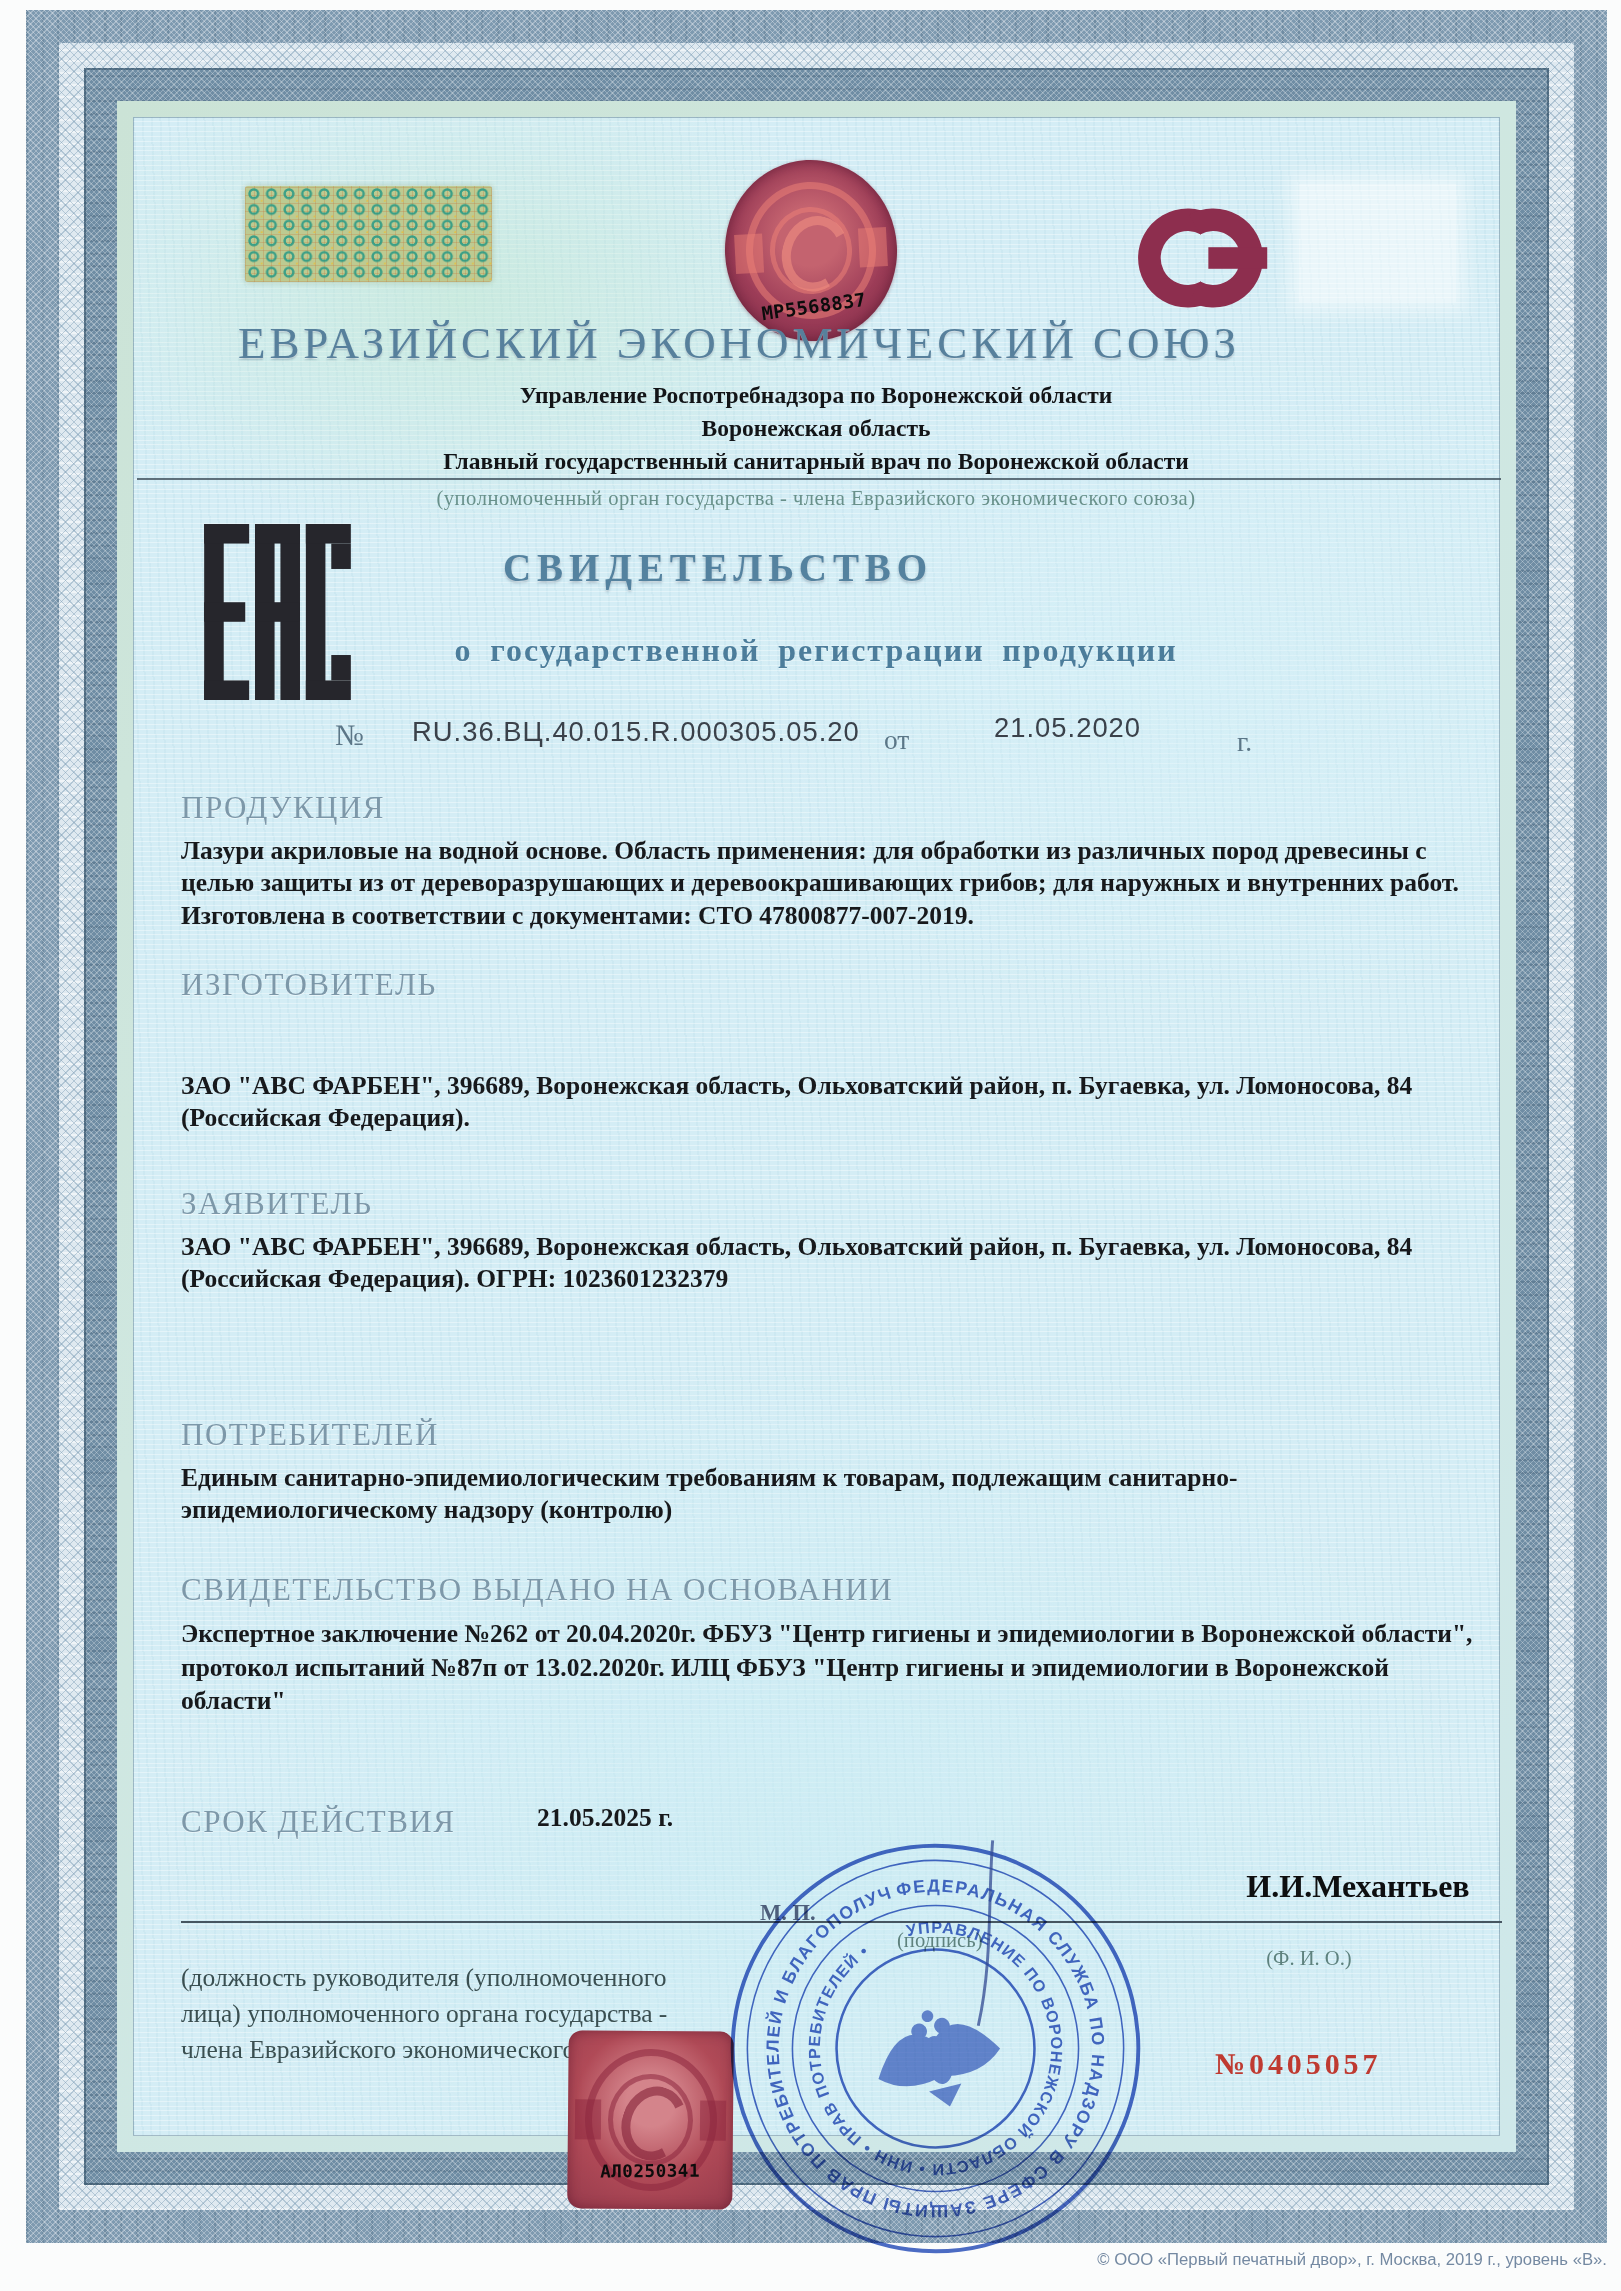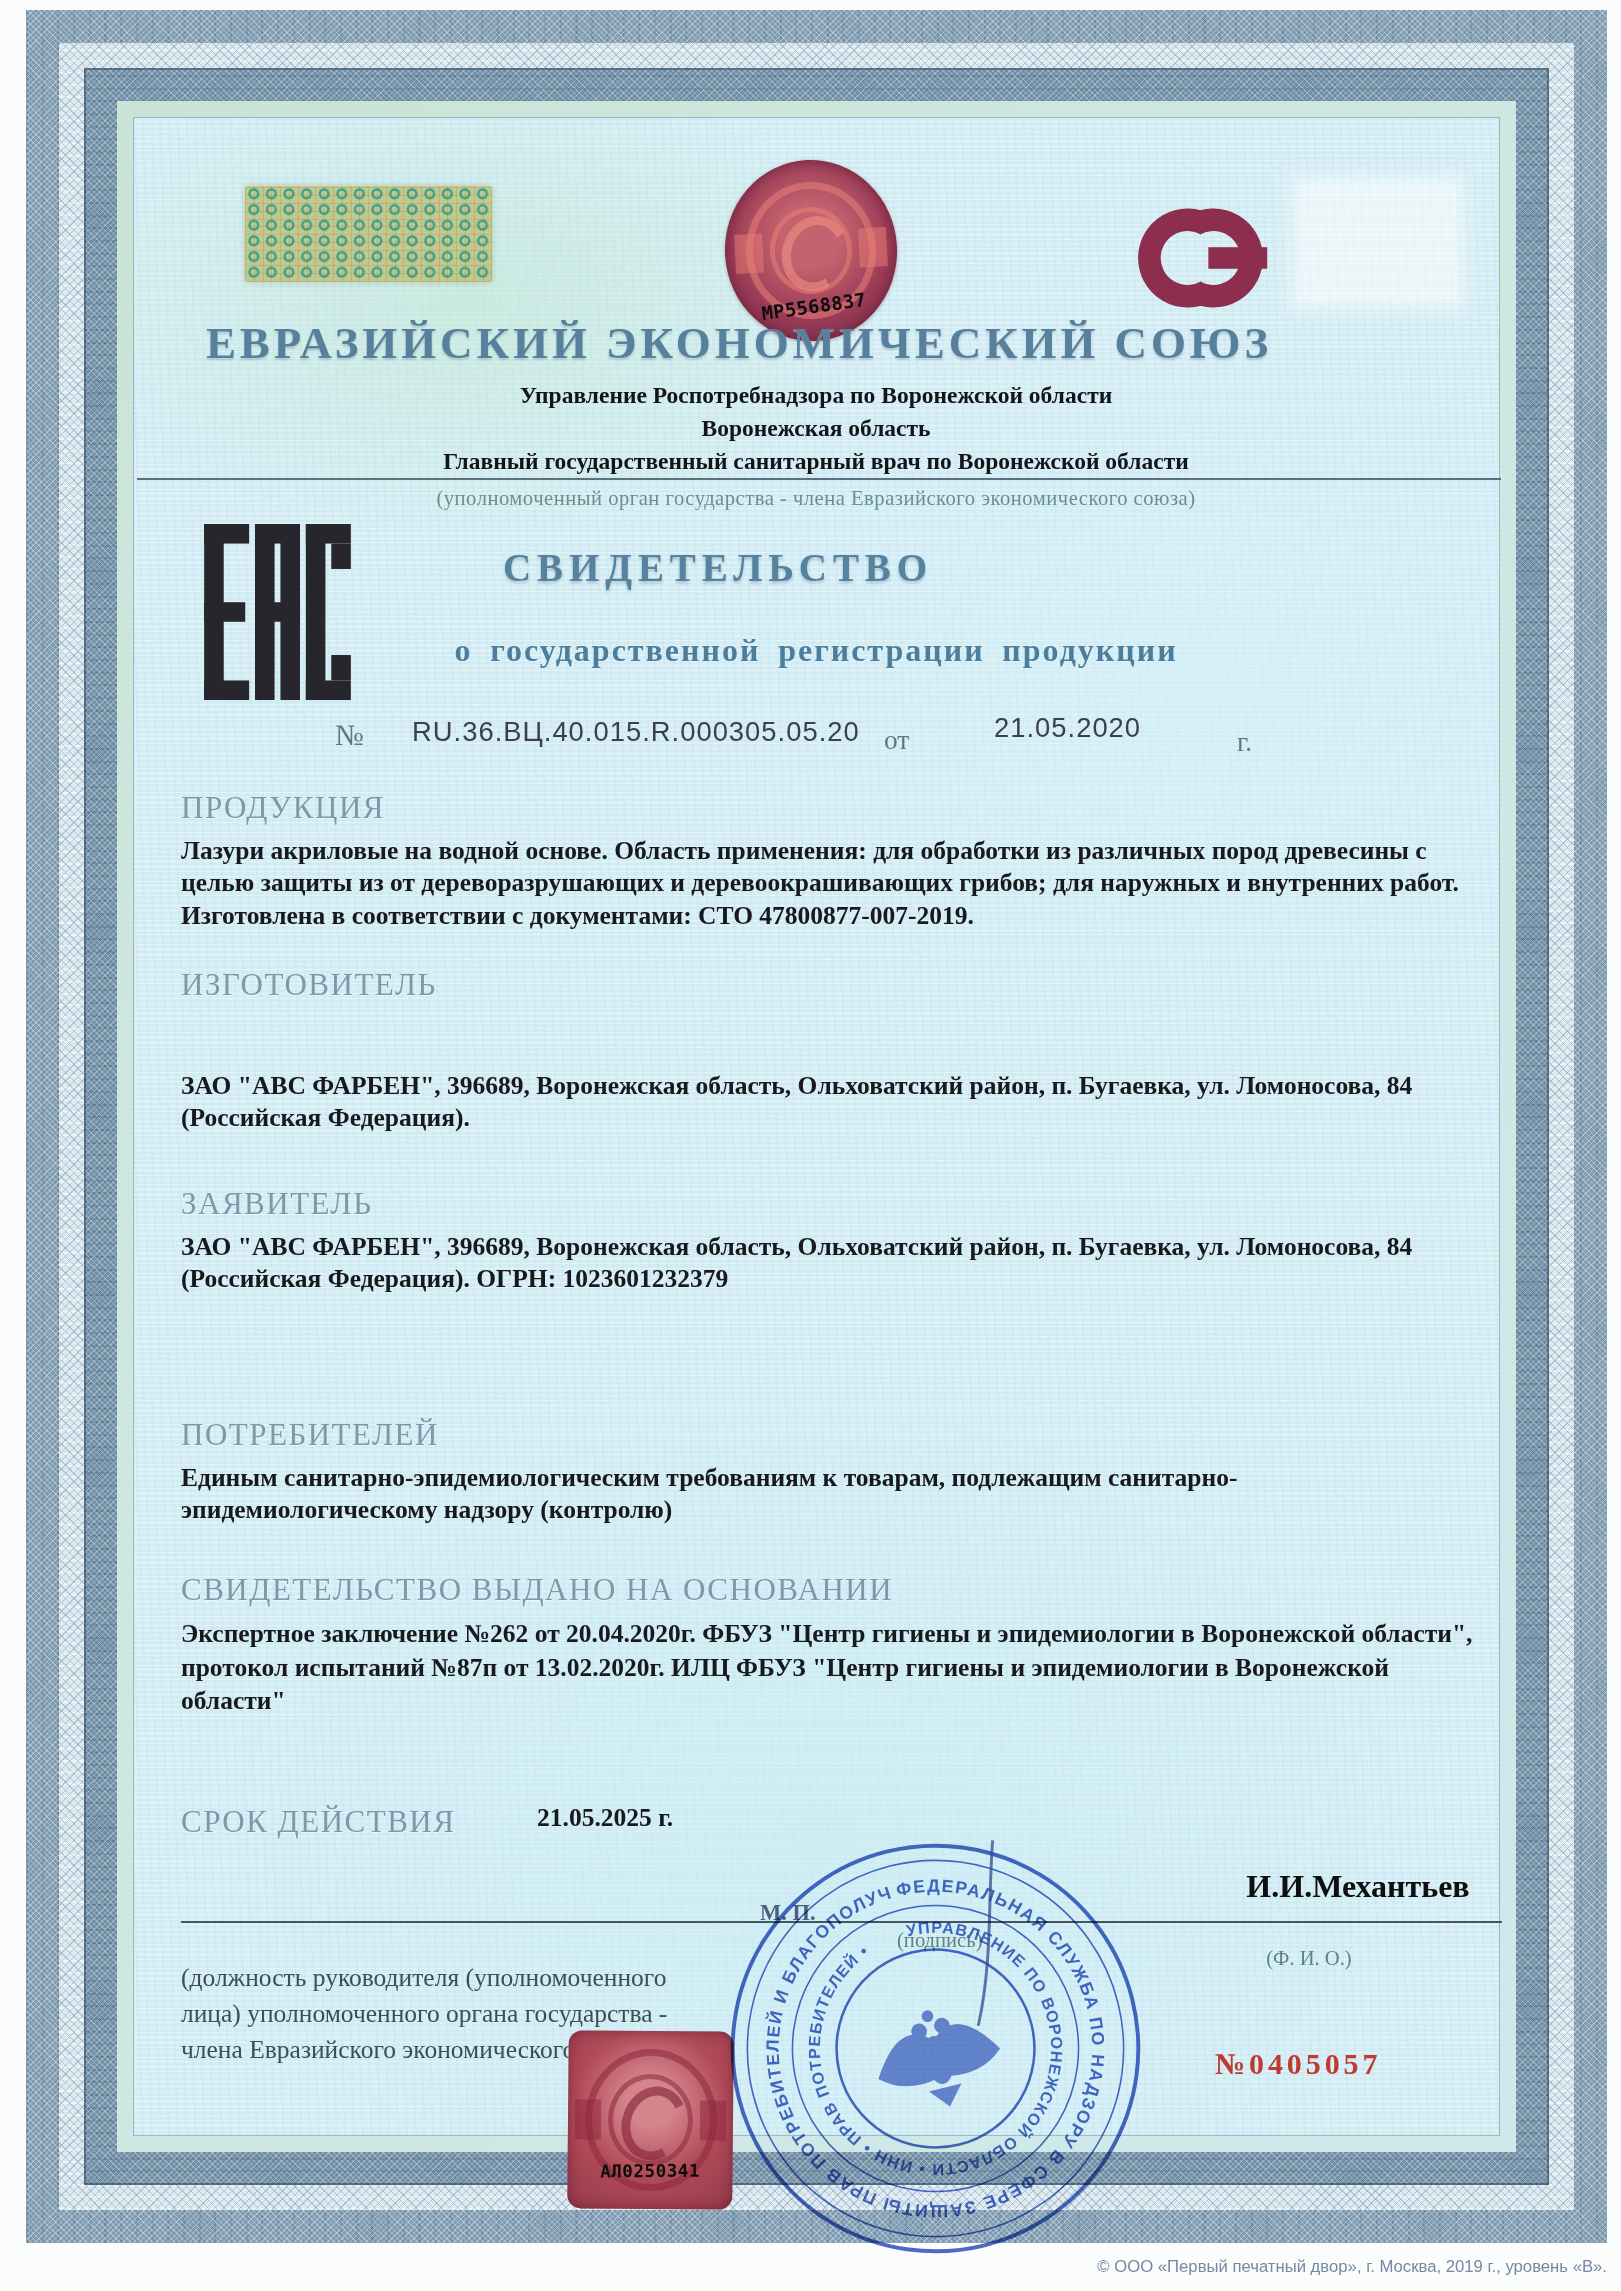--- a/index.html
+++ b/index.html
@@ -31,21 +31,21 @@
       background-image:
         radial-gradient(608px 333px at 24% 9%, rgba(193,231,206,.55), transparent 70%),
         radial-gradient(686px 490px at 78% 28%, rgba(214,241,248,.5), transparent 70%),
         radial-gradient(882px 637px at 50% 85%, rgba(201,236,243,.6), transparent 75%),
         repeating-linear-gradient(0deg, rgba(255,255,255,.38) 0 1px, transparent 1px 4.9px),
         repeating-linear-gradient(88deg, rgba(118,178,200,.08) 0 2px, transparent 2px 8.8px);
       box-shadow:inset 0 0 0 1px rgba(84,115,136,.45);}
   
   .abs{position:absolute;}
   .center{text-align:center;}
-  .union-title{left:133px;top:317px;width:1212px;font-size:45px;font-weight:700;color:#57809c;
+  .union-title{left:133px;top:317px;width:1212px;font-size:45px;font-weight:400;color:#57809c;
       letter-spacing:3.9px;text-shadow:0 2px 2px rgba(40,70,95,.25),0 1px 0 rgba(255,255,255,.55);}
   .auth{left:133px;top:379px;width:1366px;font-size:23.5px;font-weight:700;color:#121417;line-height:33px;}
   .rule{left:137px;top:478px;width:1364px;height:2px;background:#3e4f5b;opacity:.8;}
   .note{left:133px;top:487px;width:1366px;font-size:20.6px;color:#68908a;letter-spacing:0.5px;}
   .cert-title{left:133px;top:545px;width:1170px;font-size:39px;font-weight:700;color:#54829f;
       letter-spacing:5.9px;text-shadow:0 2px 2.9px rgba(40,70,95,.3),0 1px 0 rgba(255,255,255,.5);}
   .cert-sub{left:133px;top:632px;width:1366px;font-size:32px;font-weight:700;color:#4c7d9b;
       letter-spacing:2px;word-spacing:7.8px;text-shadow:0 1px 0 rgba(255,255,255,.4);}
   .lbl{color:#5b7687;font-size:27.4px;}
   .mono-num{font-family:"Liberation Sans",sans-serif;font-size:27.4px;color:#3a414a;letter-spacing:1px;}
@@ -222,16 +222,16 @@
       <ellipse cx="222" cy="234" rx="14" ry="25"></ellipse>
       <circle cx="210" cy="201" r="8"></circle>
         <circle cx="234" cy="201" r="8"></circle>
       <circle cx="222" cy="188" r="6"></circle>
       <path d="M205 263 h34 l-17 20 z"></path>
     </g>
     <path d="M330 30 C 310 90, 300 150, 270 210" fill="none" stroke="#2b3f8f" stroke-width="3" opacity=".75"></path>
   </svg>
 
   <div class="abs blank-no" style="left:1215px;top:2047px;">№0405057</div>
-  <div class="abs fineprint" style="left:882px;top:2250px;width:725px;text-align:right;margin-top:7px;">© ООО «Первый печатный двор», г. Москва, 2019 г., уровень «В».</div>
+  <div class="abs fineprint" style="left:882px;top:2250px;width:725px;text-align:right;">© ООО «Первый печатный двор», г. Москва, 2019 г., уровень «В».</div>
 
 </div>
 
 
 </body></html>

